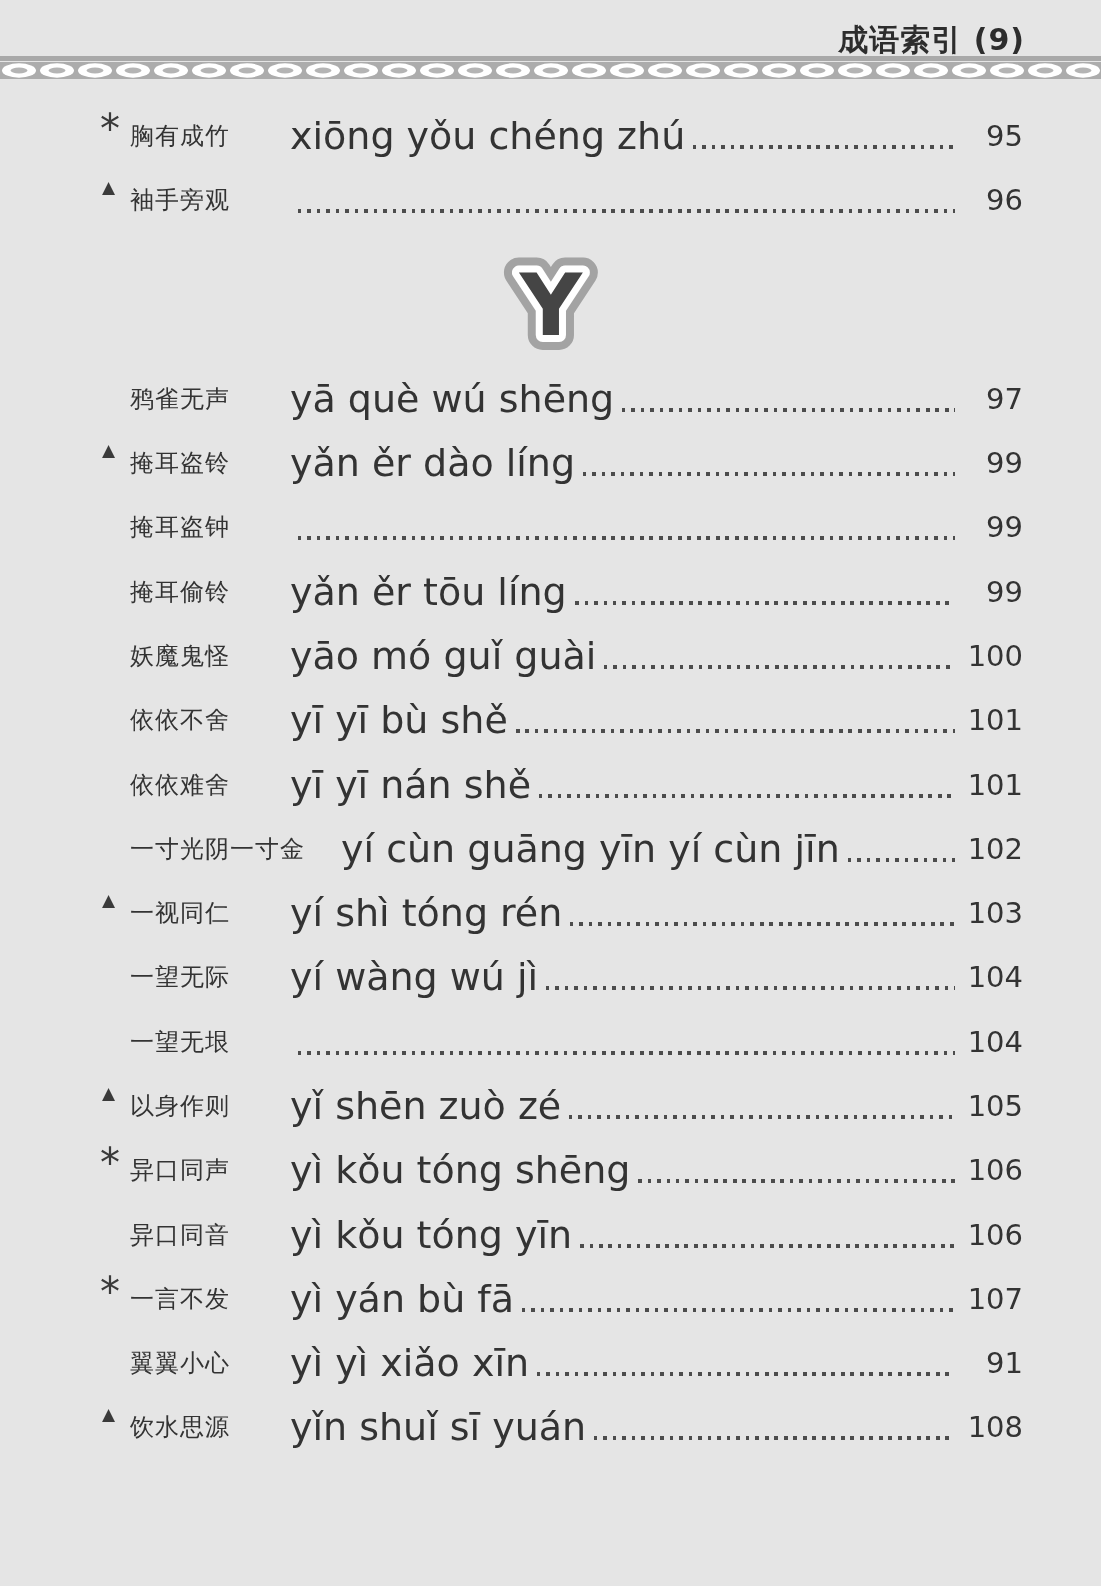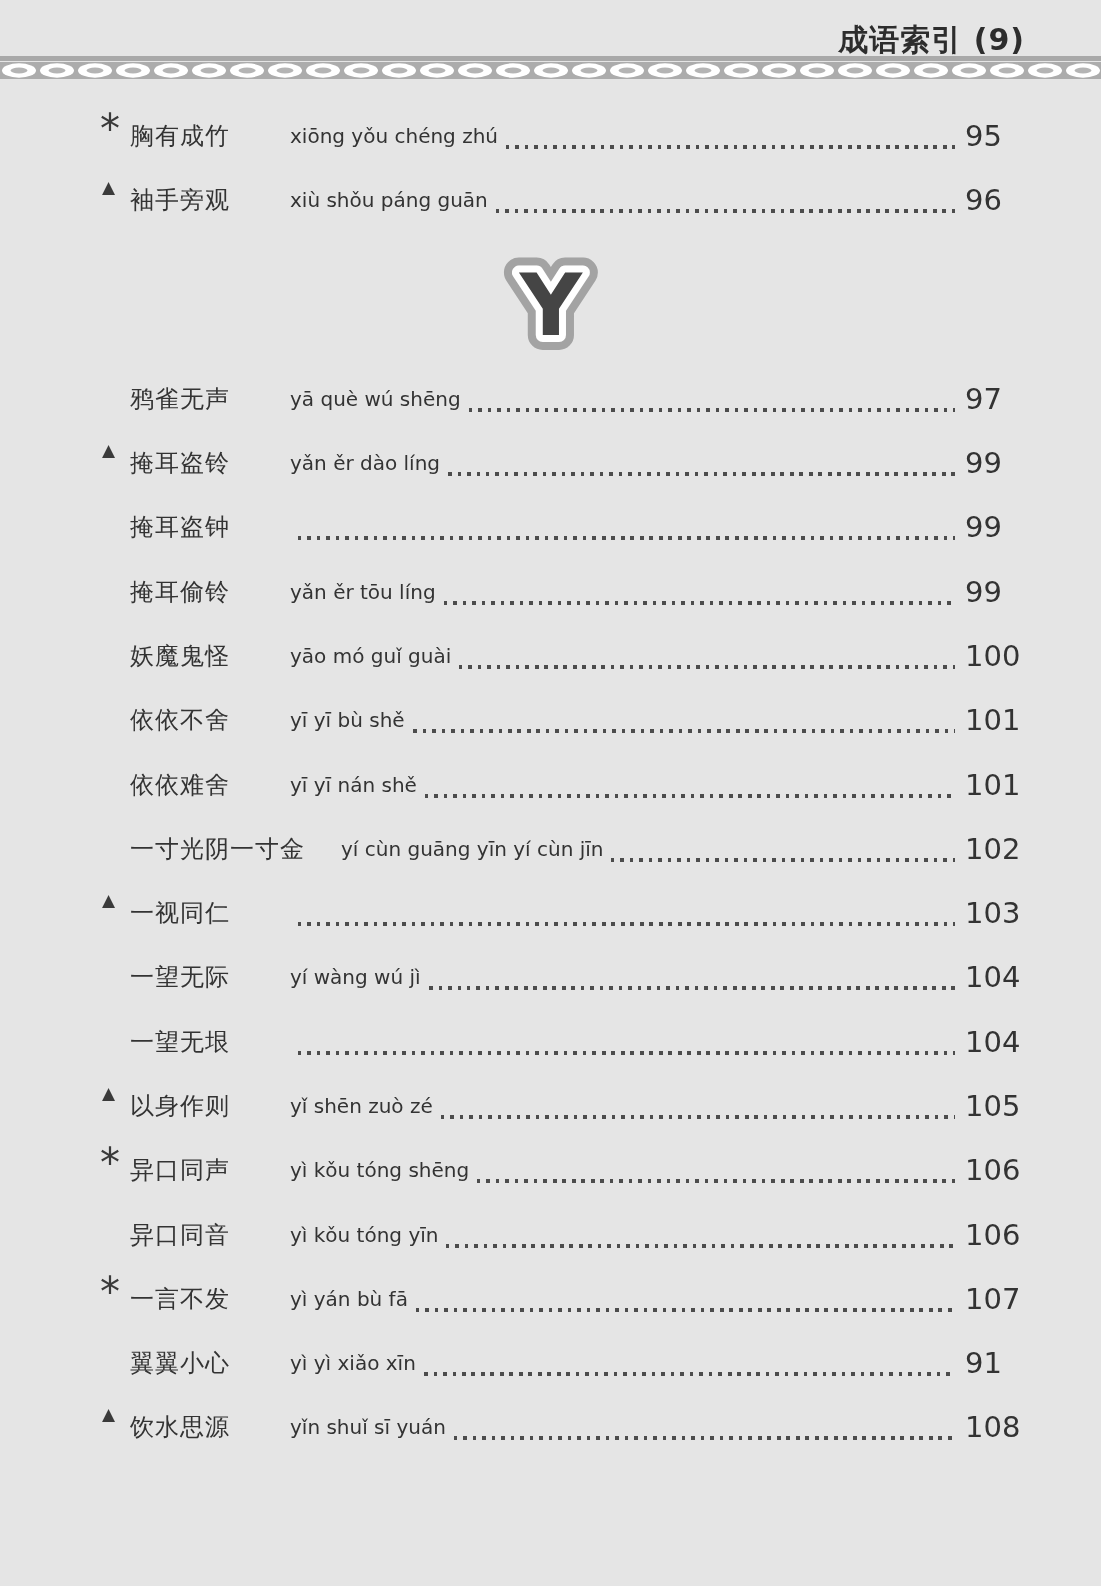--- a/index.html
+++ b/index.html
@@ -31,29 +31,29 @@
     display:flex; align-items:center;
     padding-left:130px; padding-right:78px;
   }
   .marker { position:absolute; color:#3a3a3a; }
   .m-star { left:100px; top:2px; font-size:40px; }
   .m-tri  { left:102px; top:9px; font-size:17px; }
   .idiom {
     font-size:24px; color:#333333; white-space:nowrap;
     min-width:124px; margin-right:36px; letter-spacing:1px;
   }
-  .pinyin { font-size:20px; color:#333333; white-space:nowrap; }
+  .pinyin { font-size:38px; color:#333333; white-space:nowrap; }
   .leader {
     flex:1; height:4px; align-self:center; position:relative; top:11px;
     margin:0 10px 0 8px;
     background-image:repeating-linear-gradient(to right,#4c4c4c 0 3.5px,transparent 3.5px 9.5px);
   }
   .pagenum {
     font-size:29px; color:#333333;
-    min-width:58px; white-space:nowrap;
+    min-width:58px; text-align:right; white-space:nowrap;
   }
 </style>
 </head>
 <body>
 
 <div class="page">
 
   <div class="header">成语索引 (9)</div>
 
   <div class="chain-border">
@@ -129,21 +129,20 @@
         <div class="row">
     <span class="marker m-star">*</span>
     <span class="idiom">胸有成竹</span>
     <span class="pinyin">xiōng yǒu chéng zhú</span>
     <span class="leader"></span>
     <span class="pagenum">95</span>
   </div>
         <div class="row">
     <span class="marker m-tri">▲</span>
     <span class="idiom">袖手旁观</span>
-    <span class="pinyin">xiù shǒu páng guān</span>
     <span class="leader"></span>
     <span class="pagenum">96</span>
   </div>
       </div>
 
     <div class="section-letter-block">
       <svg width="170" height="128" xmlns="http://www.w3.org/2000/svg">
         <text x="85" y="99" text-anchor="middle" font-family="DejaVu Sans, Liberation Sans, sans-serif" font-weight="bold" font-size="86" fill="#a3a3a3" stroke="#a3a3a3" stroke-width="30" stroke-linejoin="round" stroke-linecap="round">Y</text>
         <text x="85" y="99" text-anchor="middle" font-family="DejaVu Sans, Liberation Sans, sans-serif" font-weight="bold" font-size="86" fill="#ffffff" stroke="#ffffff" stroke-width="14" stroke-linejoin="round" stroke-linecap="round">Y</text>
         <text x="85" y="99" text-anchor="middle" font-family="DejaVu Sans, Liberation Sans, sans-serif" font-weight="bold" font-size="86" fill="#454545">Y</text>
@@ -202,20 +201,21 @@
         <div class="row">
     <span class="marker"></span>
     <span class="idiom">一寸光阴一寸金</span>
     <span class="pinyin">yí cùn guāng yīn yí cùn jīn</span>
     <span class="leader"></span>
     <span class="pagenum">102</span>
   </div>
         <div class="row">
     <span class="marker m-tri">▲</span>
     <span class="idiom">一视同仁</span>
+    <span class="pinyin">yí shì tóng rén</span>
     <span class="leader"></span>
     <span class="pagenum">103</span>
   </div>
         <div class="row">
     <span class="marker"></span>
     <span class="idiom">一望无际</span>
     <span class="pinyin">yí wàng wú jì</span>
     <span class="leader"></span>
     <span class="pagenum">104</span>
   </div>

